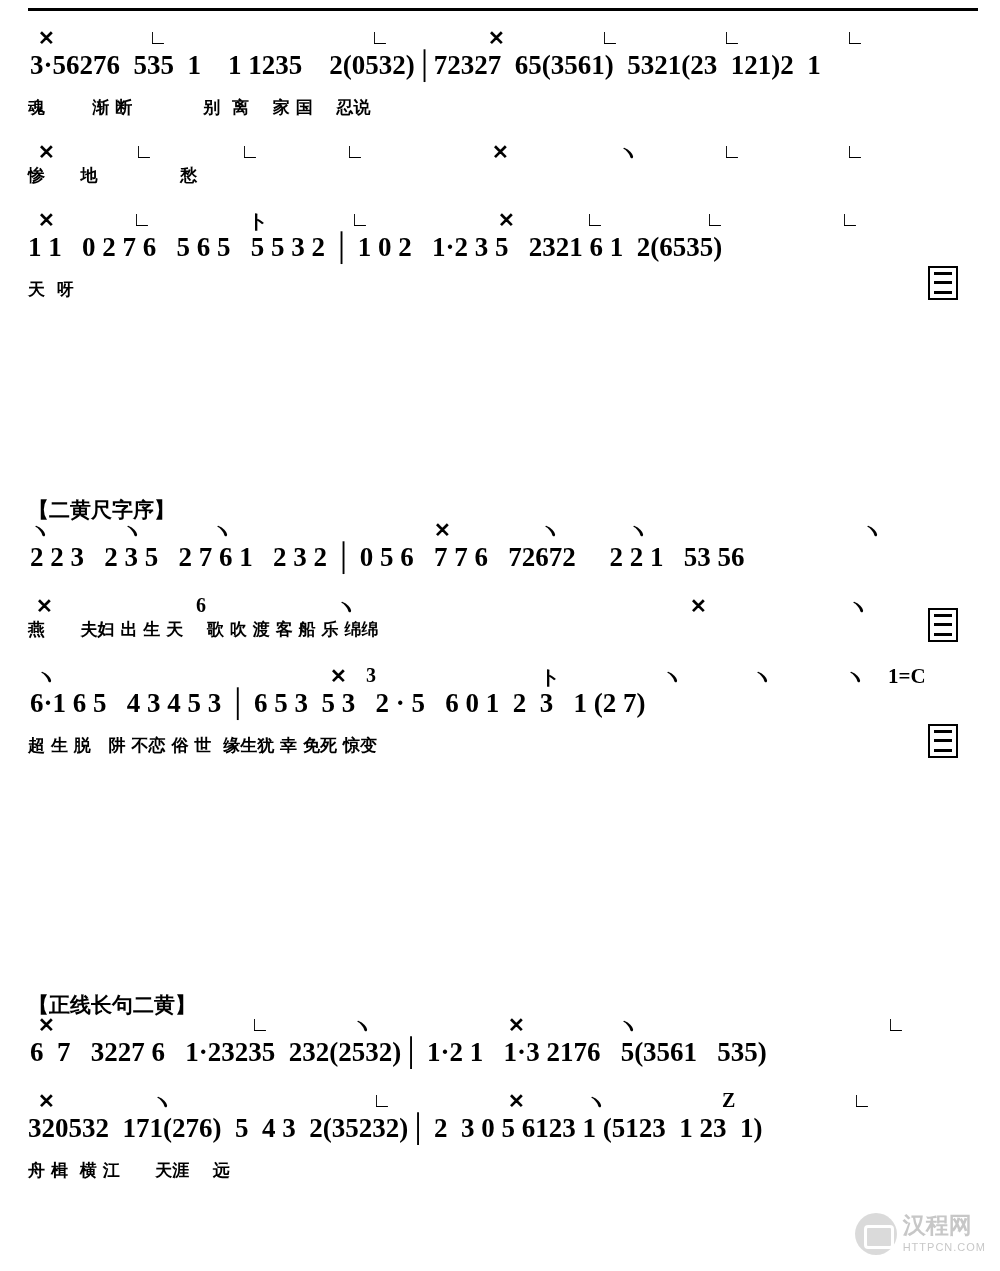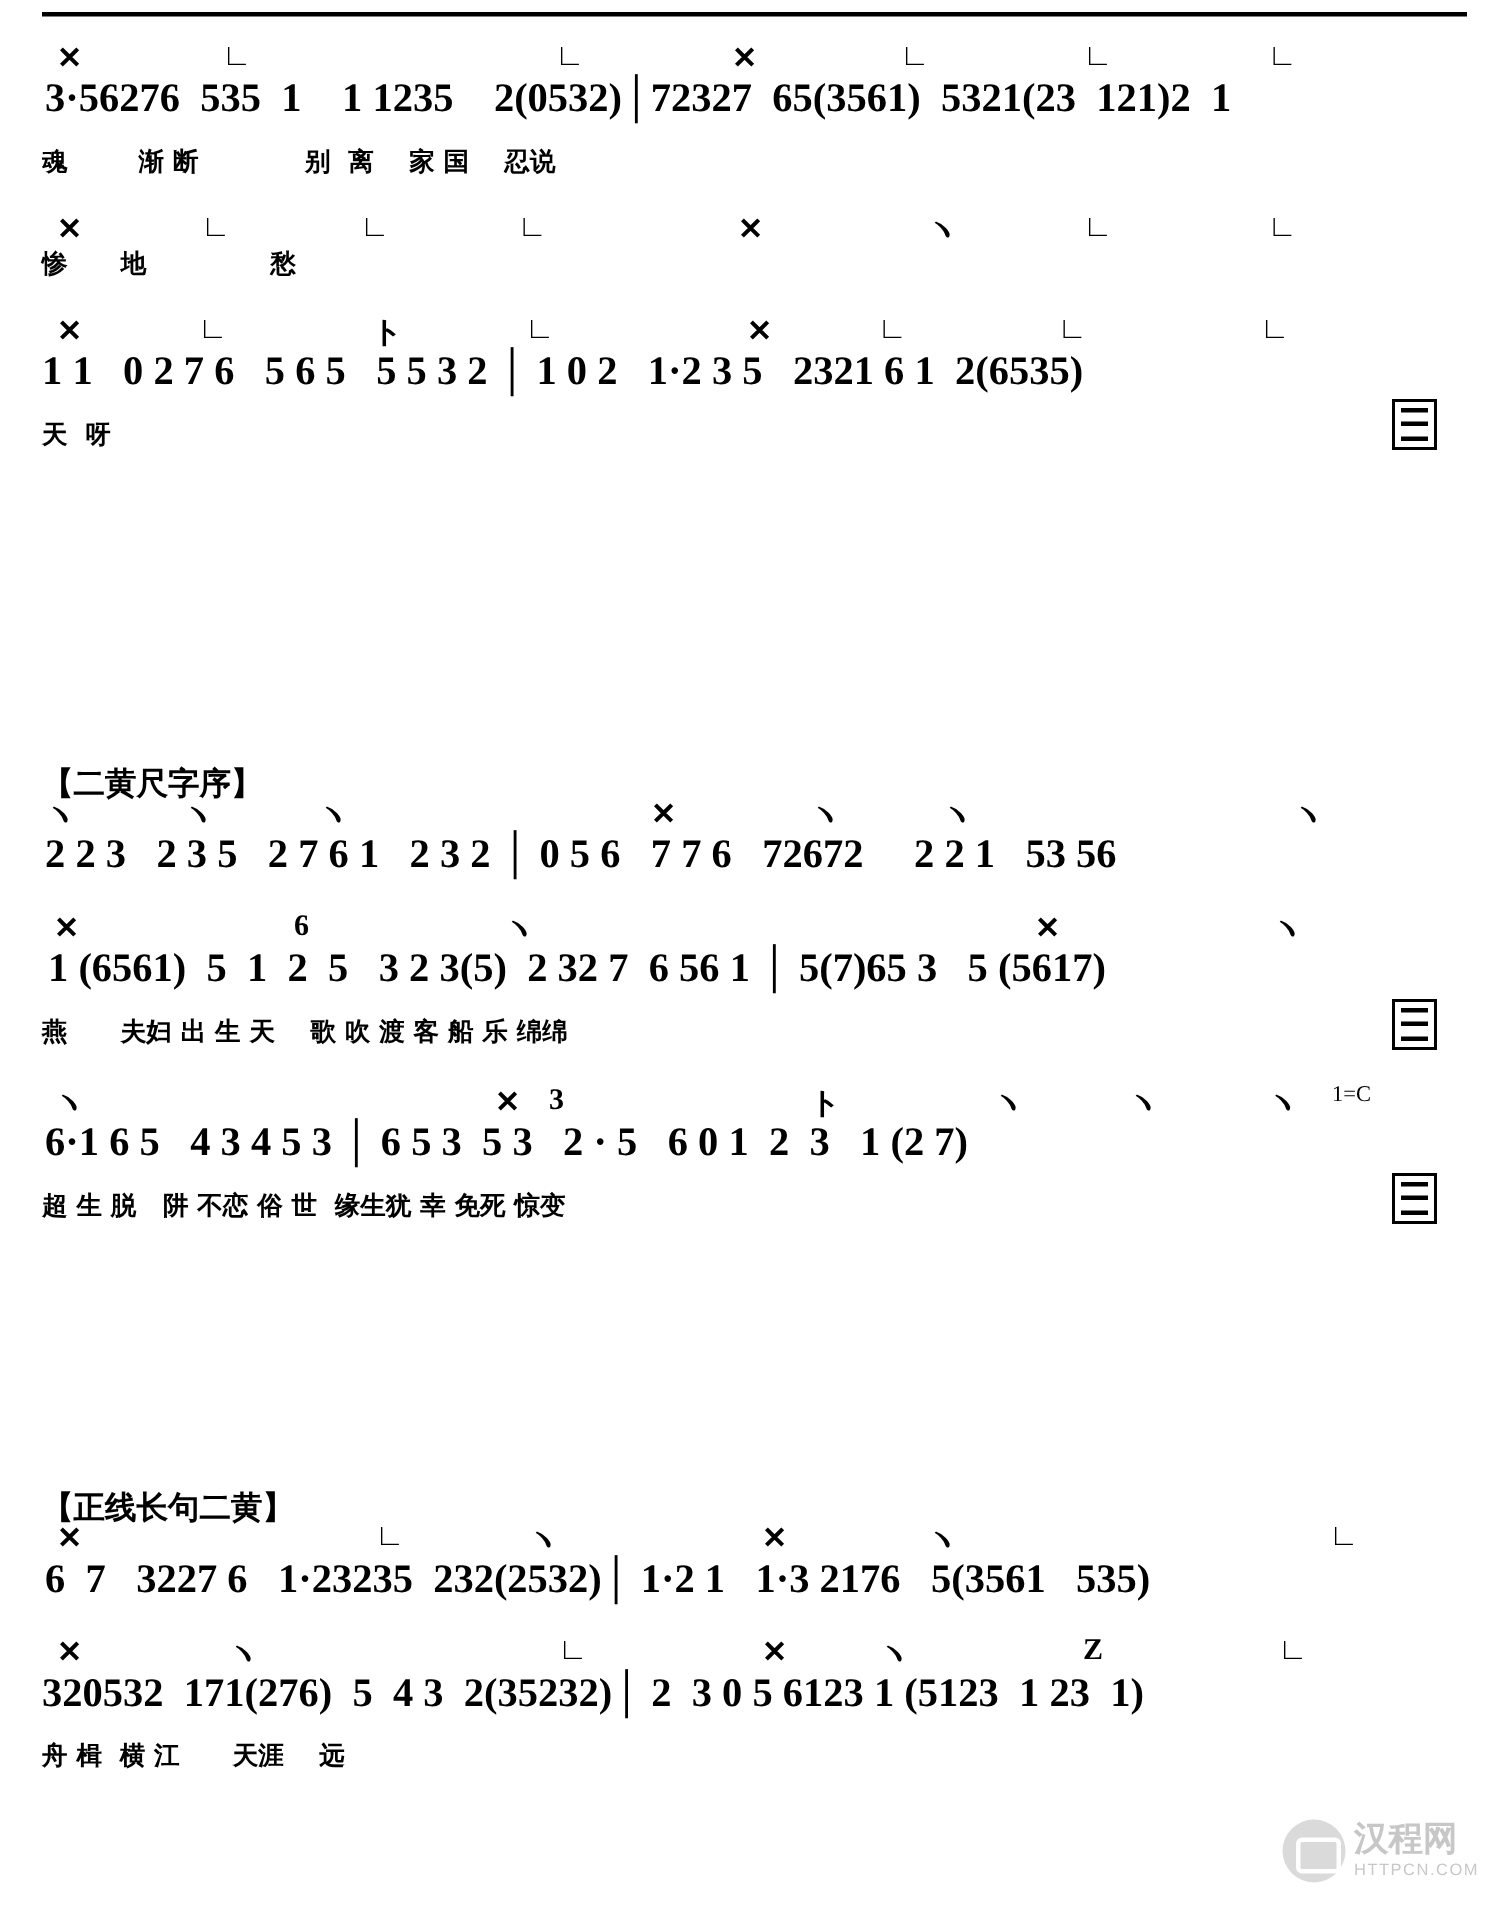--- a/index.html
+++ b/index.html
@@ -63,21 +63,21 @@
   .endsign:before{
     content:"";position:absolute;left:4px;top:4px;right:4px;height:3px;background:#000;
   }
   .endsign:after{
     content:"";position:absolute;left:4px;bottom:4px;right:4px;height:3px;background:#000;
   }
   .endsign i{
     position:absolute;left:4px;top:13px;right:4px;height:3px;background:#000;display:block;
   }
   
-  .key{position:absolute;font-size:15px;font-weight:normal;font-family:"Liberation Serif",serif;}
+  .key{position:absolute;font-size:21px;font-weight:bold;font-family:"Liberation Serif",serif;}
 
   
   .wm{
     position:absolute;right:14px;bottom:16px;
     display:flex;align-items:center;gap:6px;opacity:.55;
   }
   .wm .circle{
     width:42px;height:42px;border-radius:50%;
     background:#bdbdbd;position:relative;
   }
@@ -146,21 +146,21 @@
     <div class="numrow">
       <span class="cell" style="left:28px;">1 1   0 2 7 6   5 6 5   5 5 3 2 │ 1 0 2   1·2 3 5   2321 6 1  2(6535)</span>
     </div>
 
     <div class="lyrow">
       <span class="cell" style="left:28px;">天  呀</span>
       <span class="endsign" style="left:928px;top:-12px;"><i></i></span>
     </div>
   </div>
 
-  <div class="system" style="top:500px;">
+  <div class="system" style="top:488px;">
 
     <div class="tag" style="left:28px;top:8px;">【二黄尺字序】</div>
 
     <div class="marks" style="margin-top:30px;">
       <span class="mk" style="left:212px;">ヽ</span>
       <span class="mk" style="left:30px;">ヽ</span>
       <span class="mk" style="left:122px;">ヽ</span>
       <span class="mk" style="left:434px;">✕</span>
       <span class="mk" style="left:540px;">ヽ</span>
       <span class="mk" style="left:628px;">ヽ</span>
@@ -173,23 +173,20 @@
 
 
     <div class="marks" style="margin-top:6px;">
       <span class="mk" style="left:36px;">✕</span>
       <span class="mk" style="left:196px;">6</span>
       <span class="mk" style="left:336px;">ヽ</span>
       <span class="mk" style="left:690px;">✕</span>
       <span class="mk" style="left:848px;">ヽ</span>
     </div>
 
-    <div class="numrow">
-      <span class="cell" style="left:32px;">1 (6561)  5  1  2  5   3 2 3(5)  2 32 7  6 56 1 │ 5(7)65 3   5 (5617)</span>
-    </div>
 
     <div class="lyrow">
       <span class="cell" style="left:28px;">燕      夫妇 出 生 天    歌 吹 渡 客 船 乐 绵绵</span>
       <span class="endsign" style="left:928px;top:-10px;"><i></i></span>
     </div>
 
     <div class="marks" style="margin-top:6px;">
       <span class="mk" style="left:36px;">ヽ</span>
       <span class="mk" style="left:330px;">✕</span>
       <span class="mk" style="left:366px;">3</span>

